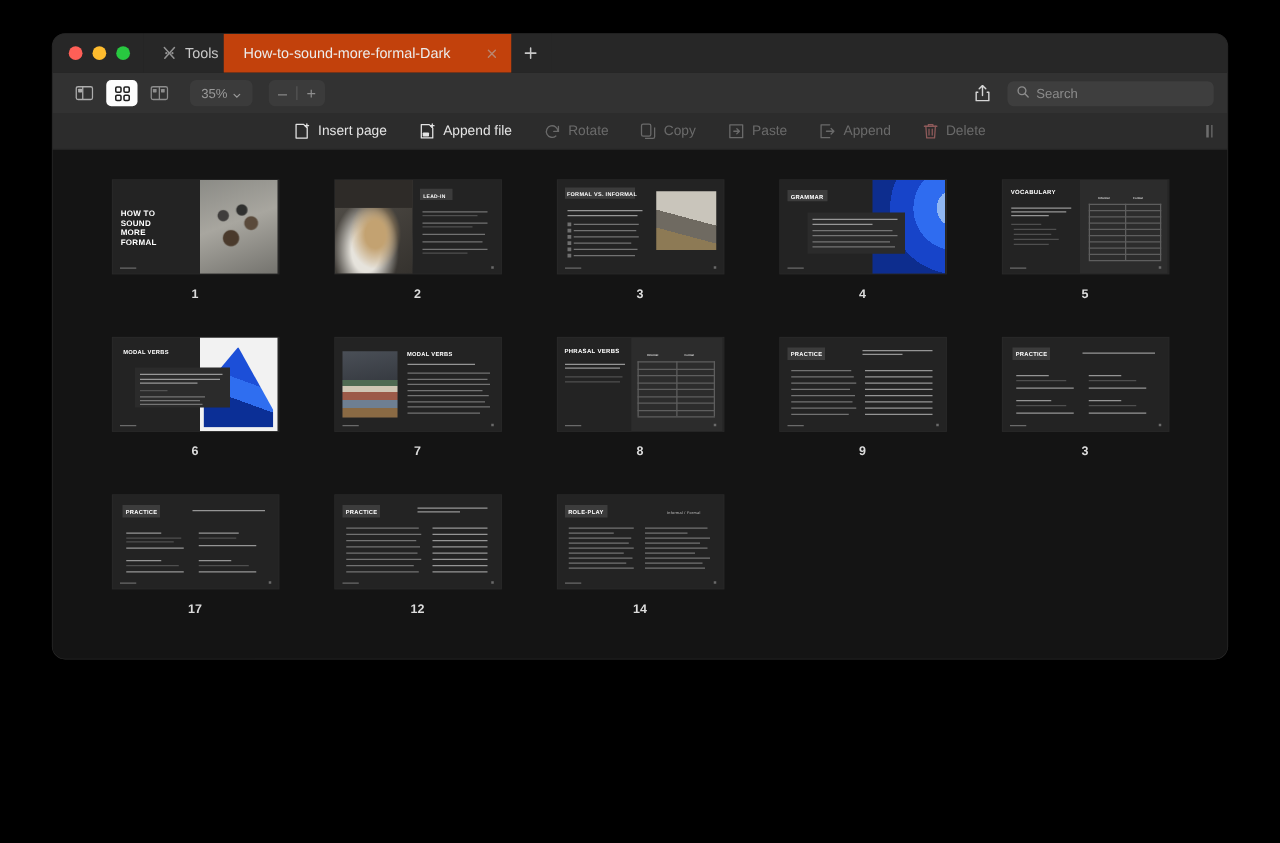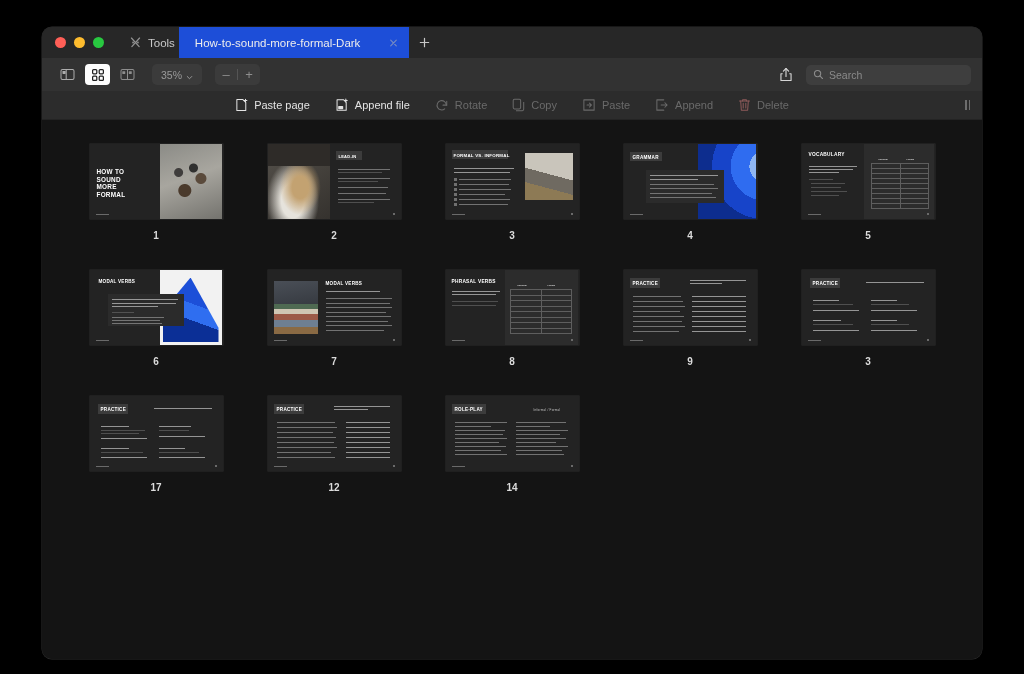--- a/index.html
+++ b/index.html
@@ -7,21 +7,21 @@
     width: 1024px; height: 674px;
     background: #000;
     font-family: "Liberation Sans", sans-serif;
     overflow: hidden;
   }
 
   
   .window {
     position: absolute;
     left: 42px; top: 27px;
-    width: 940px; height: 632px;
+    width: 940px; height: 500px;
     background: #1c1c1c;
     border-radius: 10px;
     overflow: hidden;
     box-shadow: 0 0 0 0.5px #2e2e2e;
   }
 
   
   .titlebar {
     position: relative;
     height: 31px;
@@ -42,21 +42,21 @@
   .tab {
     display: flex; align-items: center;
     height: 31px;
     position: relative;
     font-size: 11.5px;
     color: #c9c9c9;
     padding: 0 10px;
     cursor: default;
   }
   .tab.inactive { background: #272727; }
-  .tab.active { background: #1d4ed8; color: #ececec; }
+  .tab.active { background: #c2410c; color: #ececec; }
   .tab-tools { gap: 6px; padding-left: 14px; padding-right: 4px; }
   .tools-icon { width: 13px; height: 13px; opacity: .72; display:block; }
   .tab-title { white-space: nowrap; }
   .tab-1 { min-width: 218px; padding-left: 14px; }
   .tab-2 { min-width: 230px; padding-left: 16px; padding-right: 28px; }
   .tab-close {
     position: absolute; right: 9px; top: 50%; transform: translateY(-50%);
     width: 13px; height: 13px; opacity: .6;
   }
   .tab-close svg { display: block; }
@@ -349,21 +349,21 @@
 
   <div class="actionbar">
 
     <div class="act">
       <span>
         <svg width="13" height="14" viewBox="0 0 14 15" fill="none" stroke="#e3e3e3" stroke-width="1.1" stroke-linejoin="round">
           <path d="M2 1.6 H8.5 L11.6 4.7 V13.4 H2 Z"></path>
           <path d="M11.3 1.2 V4.2 M9.8 2.7 H12.8" stroke-linecap="round"></path>
         </svg>
       </span>
-      <span>Paste page</span>
+      <span>Insert page</span>
     </div>
 
     <div class="act">
       <span>
         <svg width="14" height="14" viewBox="0 0 15 15" fill="none" stroke="#e3e3e3" stroke-width="1.1" stroke-linejoin="round">
           <path d="M2.2 1.8 H9 L12 4.8 V13.2 H2.2 Z"></path>
           <path d="M11.6 1.2 V4.2 M10.1 2.7 H13.1" stroke-linecap="round"></path>
           <rect x="3.4" y="8.6" width="5.4" height="3.4" rx=".7" fill="#e3e3e3" stroke="none"></rect>
         </svg>
       </span>

